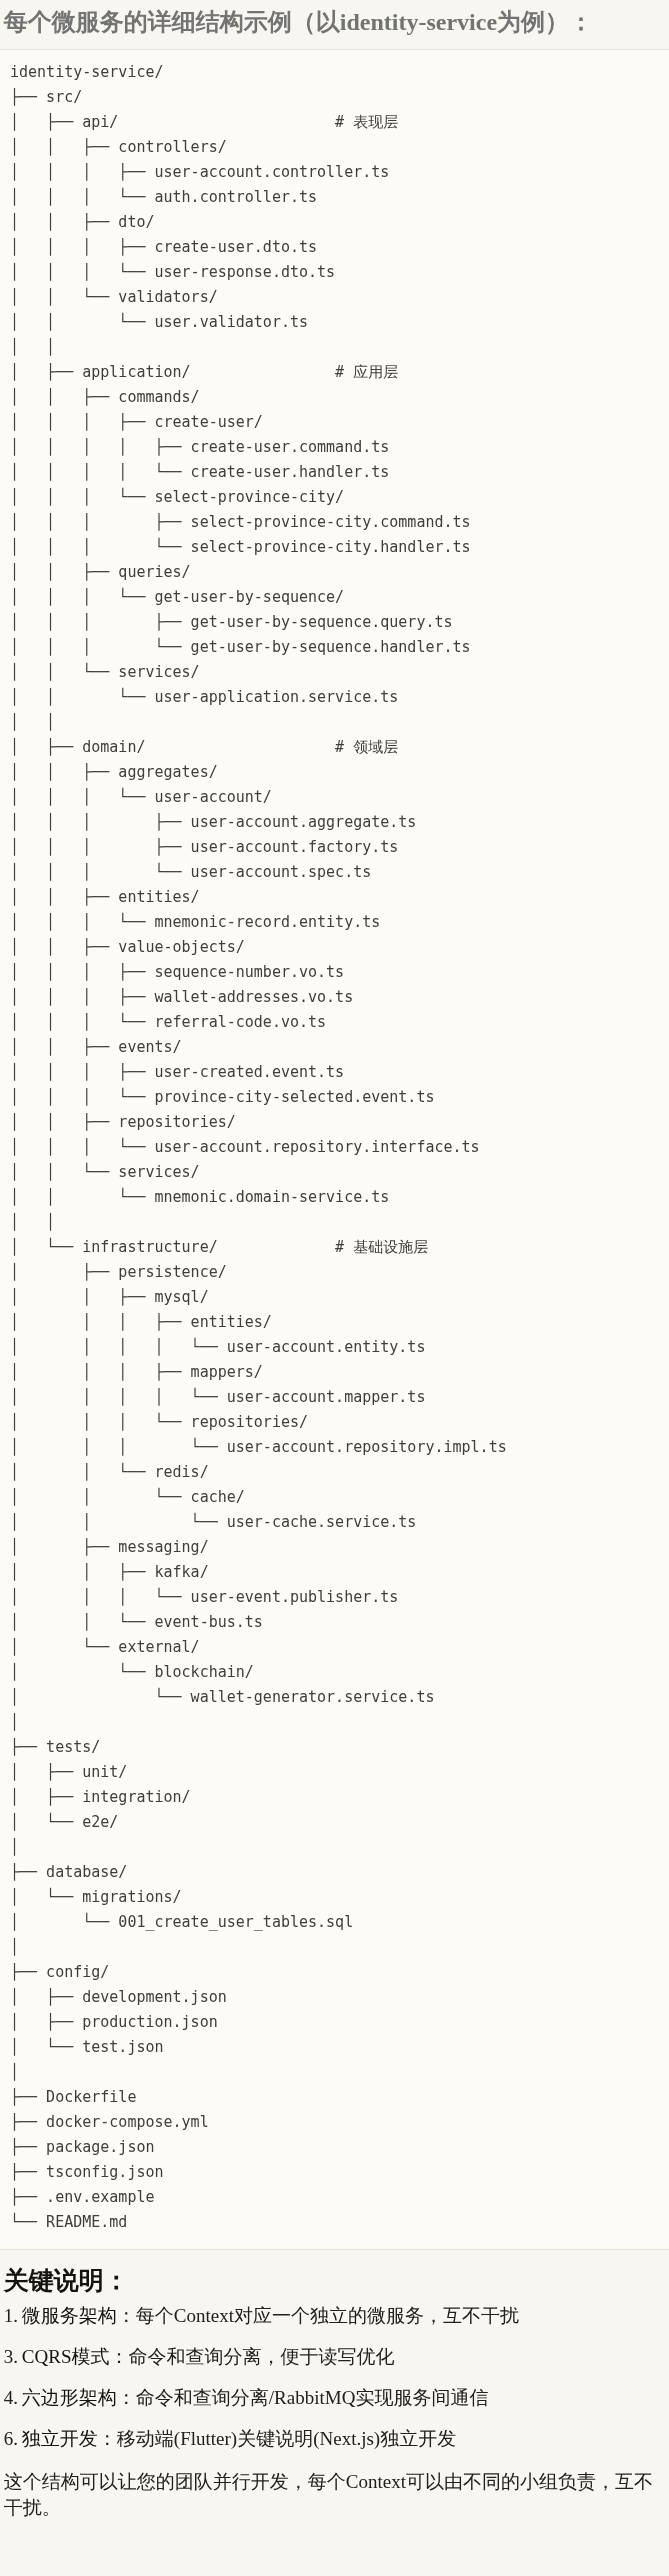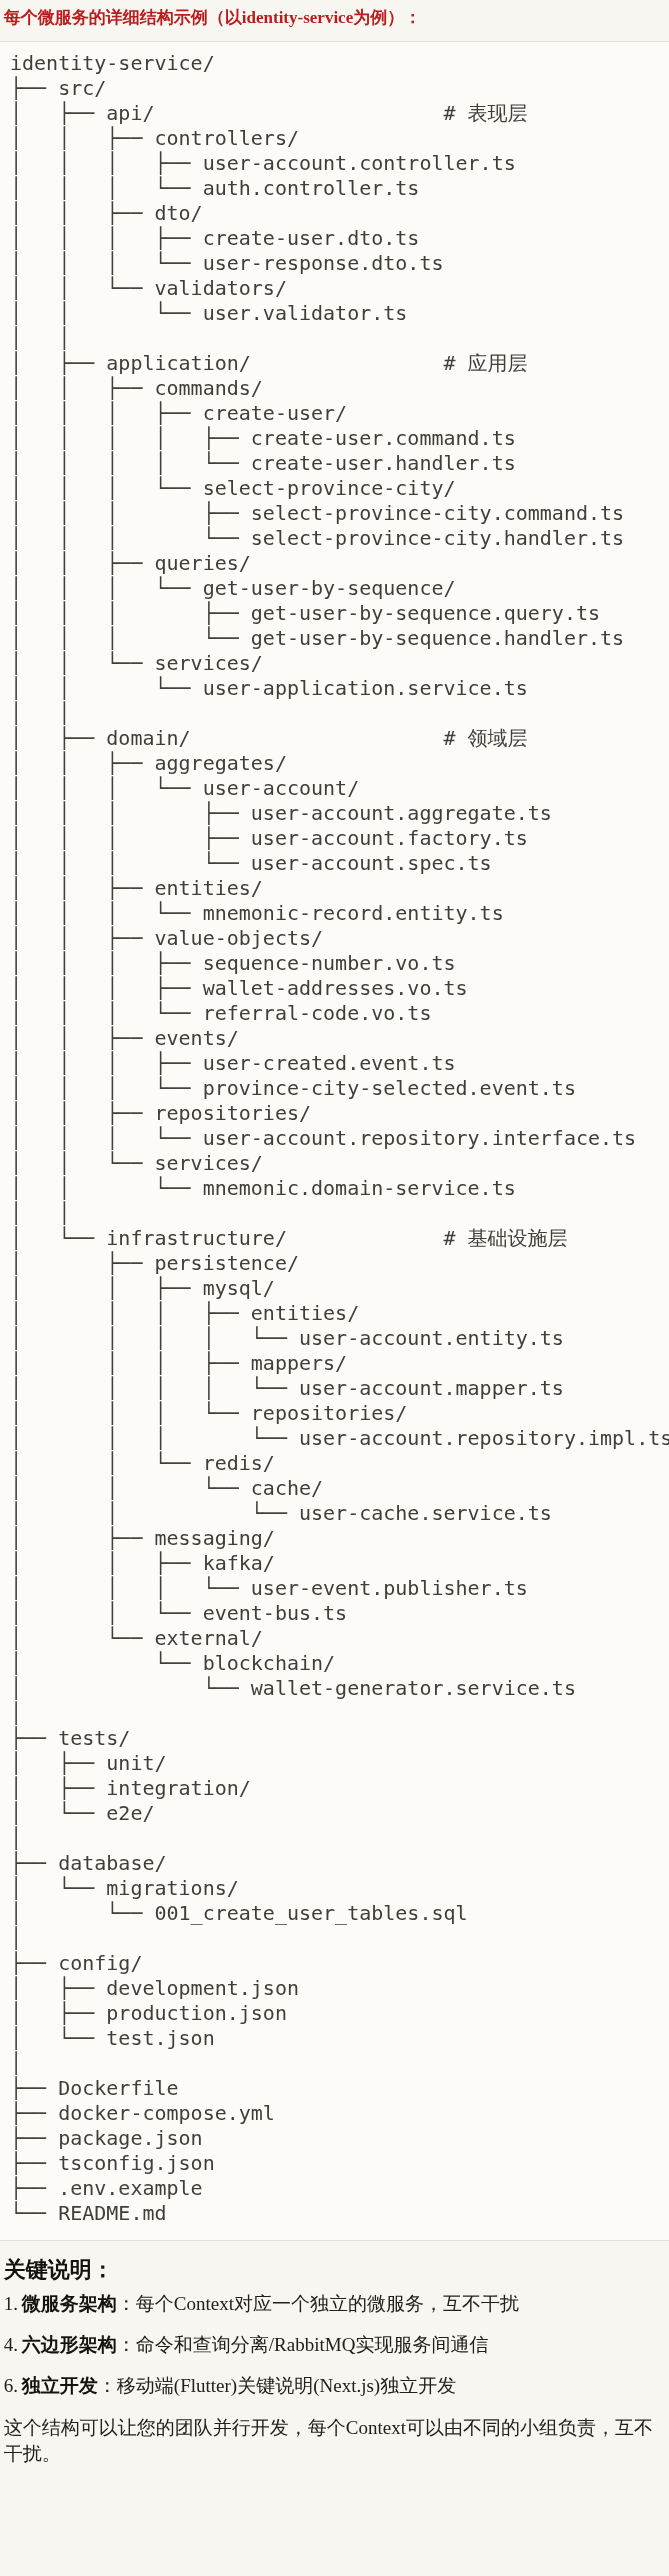--- a/index.html
+++ b/index.html
@@ -11,69 +11,69 @@
   }
   .page {
     width: 669px;
     min-height: 2576px;
     margin: 0 auto;
     overflow: hidden;
     box-sizing: border-box;
   }
   h1.doc-title {
     margin: 8.1px 0 0 3.8px;
-    font-size: 17px;
+    font-size: 24px;
     line-height: 1.2;
     font-weight: bold;
-    color: #b91c1c;
+    color: #737373;
     letter-spacing: 0;
   }
   .codeblock {
     margin-top: 12.5px;
     background: #fcfbf8;
     border-top: 0.6px solid #e4e1d8;
     border-bottom: 0.6px solid #e4e1d8;
     padding: 9.4px 10px 13.8px 10px;
     box-sizing: border-box;
     width: 100%;
   }
   .codeblock pre {
     margin: 0;
     font-family: "DejaVu Sans Mono", "Liberation Mono", monospace;
-    font-size: 20px;
+    font-size: 15px;
     line-height: 25px;
     color: #3f3e39;
     white-space: pre;
   }
   .notes {
     margin: 15px 5px 0 3.8px;
   }
   h2.notes-heading {
     margin: 0 0 7.5px 0;
-    font-size: 22px;
+    font-size: 25px;
     line-height: 1.25;
     font-weight: bold;
     color: #14130f;
   }
   ol.notes-list {
     list-style: none;
     margin: 0;
     padding: 0;
   }
   ol.notes-list li {
     font-size: 19px;
     line-height: 26px;
     margin-bottom: 15px;
     color: #21201c;
   }
   ol.notes-list li .num {
     margin-right: 3.8px;
   }
   ol.notes-list li strong {
-    font-weight: bold;
+    font-weight: normal;
     color: #14130f;
   }
   p.closing {
     margin: 16.3px 0 0 0;
     font-size: 19px;
     line-height: 26px;
     color: #21201c;
   }
 </style>
 </head>
@@ -174,20 +174,23 @@
   </div>
 
   <section class="notes">
     <h2 class="notes-heading">关键说明：</h2>
 
     <ol class="notes-list">
       <li>
         <span class="num">1.</span><strong>微服务架构</strong><span>：每个Context对应一个独立的微服务，互不干扰</span>
       </li>
       <li>
+        <span class="num">3.</span><strong>CQRS模式</strong><span>：命令和查询分离，便于读写优化</span>
+      </li>
+      <li>
         <span class="num">4.</span><strong>六边形架构</strong><span>：命令和查询分离/RabbitMQ实现服务间通信</span>
       </li>
       <li>
         <span class="num">6.</span><strong>独立开发</strong><span>：移动端(Flutter)关键说明(Next.js)独立开发</span>
       </li>
     </ol>
 
     <p class="closing">这个结构可以让您的团队并行开发，每个Context可以由不同的小组负责，互不干扰。</p>
   </section>
 

